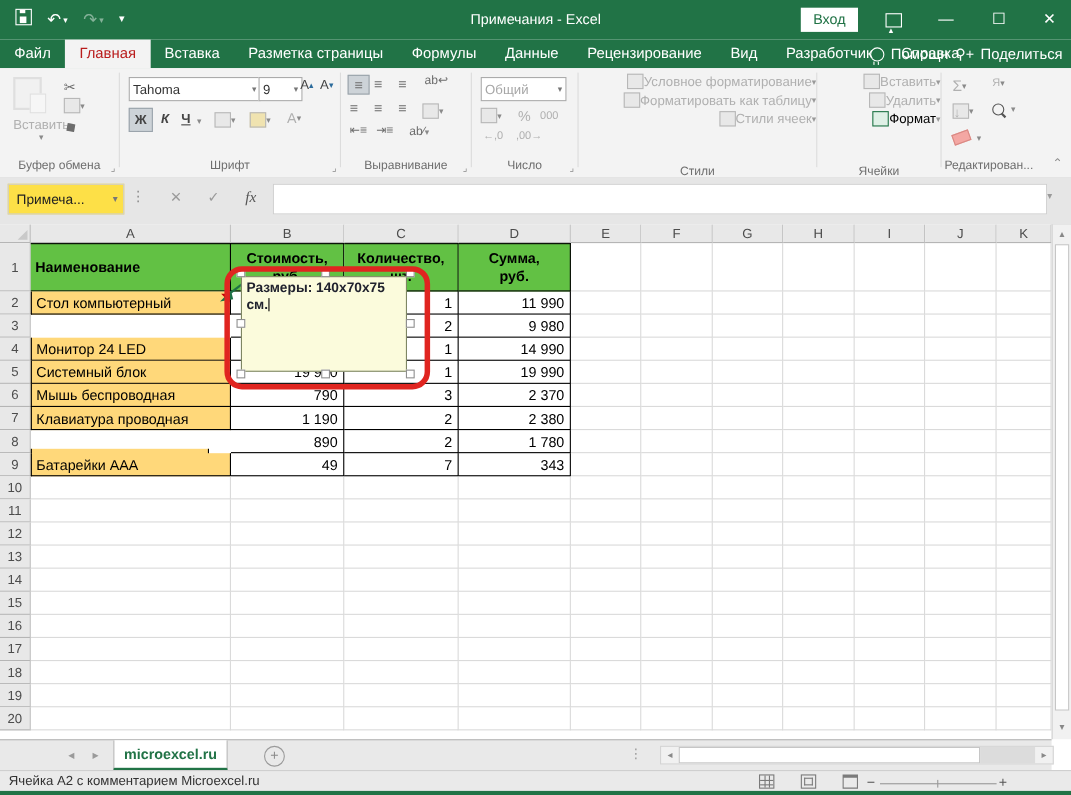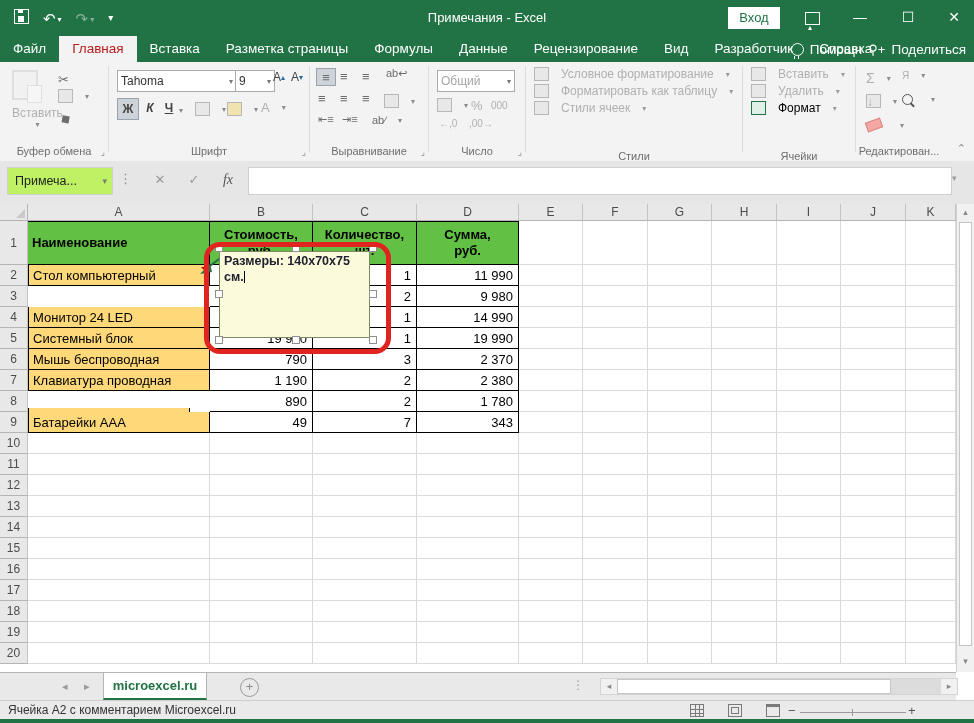--- a/index.html
+++ b/index.html
@@ -31,34 +31,34 @@
   #ribbon{left:0;top:62px;width:974px;height:99px;background:#f3f3f3;border-bottom:1px solid #d2d2d2;display:flex;}
   .group{position:relative;height:98px;flex:0 0 auto;}
   .gsep{flex:0 0 1px;background:#dcdcdc;height:86px;margin-top:4px;}
   .glabel{position:absolute;bottom:3px;left:0;right:0;text-align:center;font-size:11px;color:#6e6e6e;white-space:nowrap;}
   .launcher{position:absolute;bottom:3px;right:3px;font-size:9px;color:#8a8a8a;}
   .rbtn{display:inline-flex;align-items:center;justify-content:center;color:#444;font-size:12px;} .disab{color:#b0b0b0;}
   .combo{background:#fff;border:1px solid #ababab;height:20px;font-size:12px;color:#333;display:flex;align-items:center;padding:0 3px;justify-content:space-between;}
   .combo .car{font-size:8px;color:#777;margin-left:4px;}
   .press{background:#cdd3d8;border:1px solid #9aa3ab;}
   .fmt3{display:flex;flex-direction:column;justify-content:flex-start;padding-top:5px;gap:3px;}
-  .lrow{display:flex;align-items:center;gap:12px;font-size:12px;white-space:nowrap;}
+  .lrow{display:flex;align-items:center;gap:0;font-size:12px;white-space:nowrap;justify-content:flex-end;}
   .lrow .car{font-size:8px;color:#9a9a9a;}
   .sq{display:inline-block;width:13px;height:12px;border:1px solid #b7b7b7;background:#e8e8e8;}
   .sq.en{border-color:#217346;background:#dff0e6;}
   .lineico{font-size:13px;line-height:1;color:#6d6d6d;}
   .caret8{font-size:8px;color:#8a8a8a;}
   .eraser{width:14px;height:8px;background:#f4a7a3;border:1px solid #d98984;transform:rotate(-20deg);display:inline-block;}
   .mag{width:9px;height:9px;border:1.5px solid #555;border-radius:50%;position:relative;display:inline-block;}
   .mag:after{content:"";position:absolute;width:5px;height:1.5px;background:#555;transform:rotate(45deg);left:7px;top:9px;}
   .paste-ic{width:22px;height:26px;border:2px solid #c9c9c9;background:#efefef;position:relative;}
   .paste-ic:after{content:"";position:absolute;right:-6px;bottom:-5px;width:13px;height:16px;background:#fbfbfb;border:1px solid #c9c9c9;}
   
   #fbar{left:0;top:161px;width:974px;height:43px;background:#e6e6e6;border-bottom:1px solid #c9c9c9;}
-  #namebox{left:7px;top:6px;width:104px;height:26px;background:#bef264;border:1px solid #cfcfcf;font-size:12.5px;color:#222;display:flex;align-items:center;}
+  #namebox{left:7px;top:6px;width:104px;height:26px;background:#fde047;border:1px solid #cfcfcf;font-size:12.5px;color:#222;display:flex;align-items:center;}
   #namebox span.t{flex:1;padding-left:7px;}
   #namebox .car{color:#777;font-size:9px;padding-right:5px;}
   #fgrip{left:119px;top:10px;color:#8a8a8a;font-size:13px;letter-spacing:0;}
   .fbtn{top:6px;width:28px;height:26px;text-align:center;line-height:26px;font-size:13px;color:#9a9a9a;}
   #fx{font-style:italic;font-family:"Liberation Serif",serif;color:#555;font-size:14px;}
   #finput{left:248px;top:6px;width:702px;height:26px;background:#fff;border:1px solid #cfcfcf;}
   #fexpand{left:952px;top:12px;color:#9a9a9a;font-size:9px;}
   
   #grid{left:0;top:204px;width:956px;height:468px;background:#fff;overflow:hidden;}
   .colhead,.rowhead{background:#e8e8e8;color:#4c4c4c;font-size:12px;display:flex;align-items:center;justify-content:center;position:absolute;box-sizing:border-box;border-right:1px solid #c3c3c3;border-bottom:1px solid #b5b5b5;}

